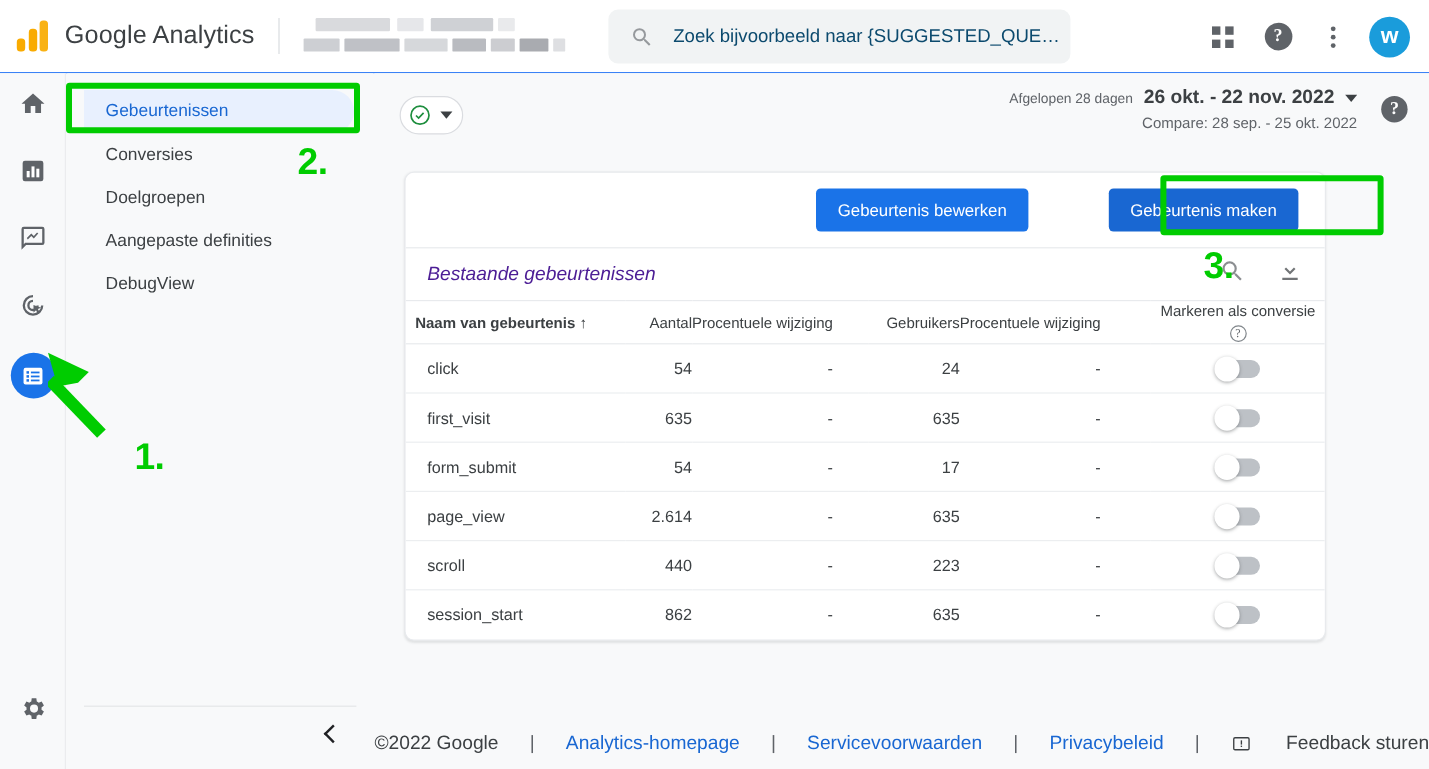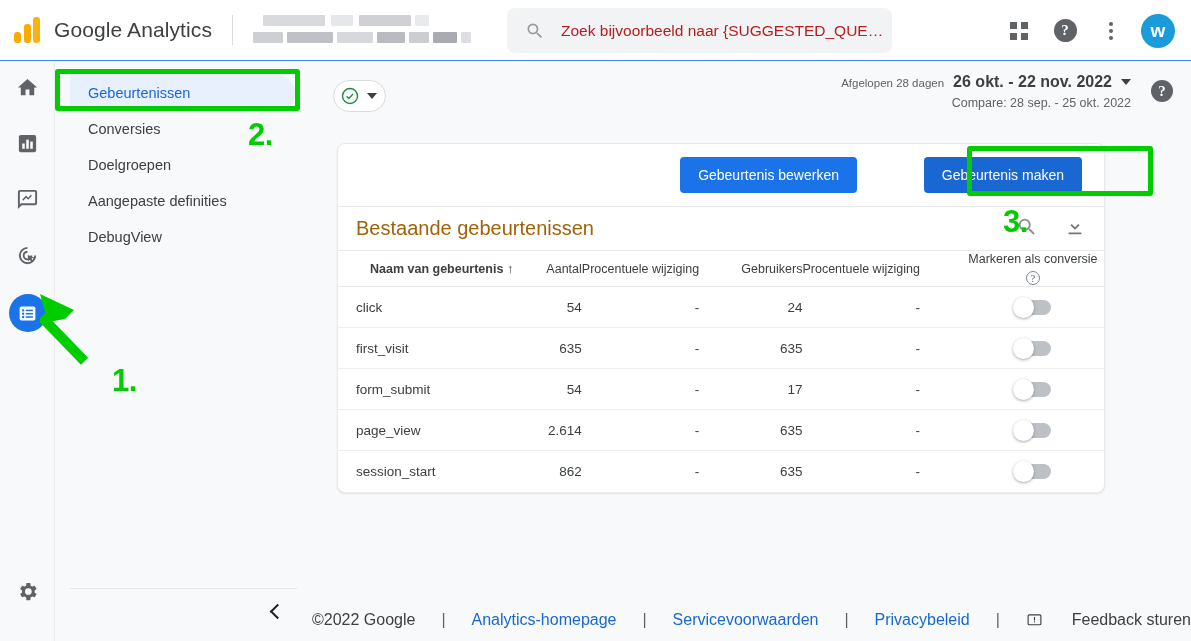--- a/index.html
+++ b/index.html
@@ -34,21 +34,21 @@
 
   .acct-blur { margin-left: 18px; width: 230px; height: 34px; position: relative; }
   .bseg { position: absolute; height: 11px; border-radius: 1px; }
 
   .searchbar {
     position: absolute; left: 507px; top: 8px; width: 385px; height: 45px;
     background: #f1f3f4; border-radius: 8px; display: flex; align-items: center;
   }
   .searchbar .sicon { margin-left: 18px; width: 20px; height: 20px; opacity: .62; }
   .searchbar .splaceholder {
-    margin-left: 16px; font-size: 15.5px; color: #b91c1c;
+    margin-left: 16px; font-size: 15.5px; color: #0c4a6e;
     white-space: nowrap; overflow: hidden;
   }
 
   .top-actions { position: absolute; right: 12px; top: 0; height: 61px; display: flex; align-items: center; gap: 6px; }
   .ticon { width: 40px; height: 40px; display: flex; align-items: center; justify-content: center; border-radius: 50%; }
   .apps-grid { display: grid; grid-template-columns: 7px 7px; grid-template-rows: 7px 7px; gap: 4px; }
   .apps-grid i { background: #5f6368; display: block; width: 7px; height: 7px; }
   .help-circ {
     width: 23px; height: 23px; border-radius: 50%; background: #5f6368; color: #fff;
     font-size: 15px; font-weight: bold; display: flex; align-items: center; justify-content: center;
@@ -140,31 +140,31 @@
     color: #fff; font-size: 14px; display: flex; align-items: center; justify-content: center;
     padding: 0 18px; white-space: nowrap;
   }
   .btn-edit { right: 247px; background: #1a73e8; }
   .btn-create { right: 22px; background: #1967d2; }
 
   .card-subhead {
     height: 44px; border-top: 1px solid #e8eaed; position: relative;
     display: flex; align-items: center;
   }
-  .subhead-title { margin-left: 18px; font-size: 20px; color: #a16207; }
+  .subhead-title { margin-left: 18px; font-size: 16px; color: #4c1d95; font-style: italic; }
   .subhead-icons { position: absolute; right: 18px; display: flex; align-items: center; gap: 26px; }
   .subhead-icons svg { opacity: .72; }
 
   table { width: 100%; border-collapse: collapse; }
   thead th {
     font-size: 12.5px; color: #3c4043; font-weight: normal;
     border-top: 1px solid #e8eaed; border-bottom: 1px solid #e8eaed;
     height: 36px; padding: 0; text-align: right; white-space: nowrap;
   }
-  thead th.col-name { text-align: left; padding-left: 32px; font-weight: bold; }
+  thead th.col-name { text-align: left; padding-left: 8px; font-weight: bold; }
   thead th.col-conv { text-align: center; }
   .th-inner-conv { display: inline-flex; align-items: center; gap: 5px; flex-direction: column; }
   .q-badge {
     width: 14px; height: 14px; border-radius: 50%; border: 1px solid #80868b;
     font-size: 10px; color: #5f6368; display: inline-flex; align-items: center; justify-content: center;
     font-family: "Liberation Serif", serif;
   }
   tbody td {
     font-size: 13.5px; color: #3c4043; height: 41px; padding: 0; text-align: right;
     border-bottom: 1px solid #eceef0;
@@ -451,20 +451,30 @@
           <td class="col-pct2">-</td>
           <td class="col-conv">
             <span class="toggle"><i></i></span>
           </td>
         </tr>
         <tr>
           <td class="col-name">page_view</td>
           <td class="col-count">2.614</td>
           <td class="col-pct1">-</td>
           <td class="col-users">635</td>
+          <td class="col-pct2">-</td>
+          <td class="col-conv">
+            <span class="toggle"><i></i></span>
+          </td>
+        </tr>
+        <tr>
+          <td class="col-name">scroll</td>
+          <td class="col-count">440</td>
+          <td class="col-pct1">-</td>
+          <td class="col-users">223</td>
           <td class="col-pct2">-</td>
           <td class="col-conv">
             <span class="toggle"><i></i></span>
           </td>
         </tr>
         <tr>
           <td class="col-name">session_start</td>
           <td class="col-count">862</td>
           <td class="col-pct1">-</td>
           <td class="col-users">635</td>

